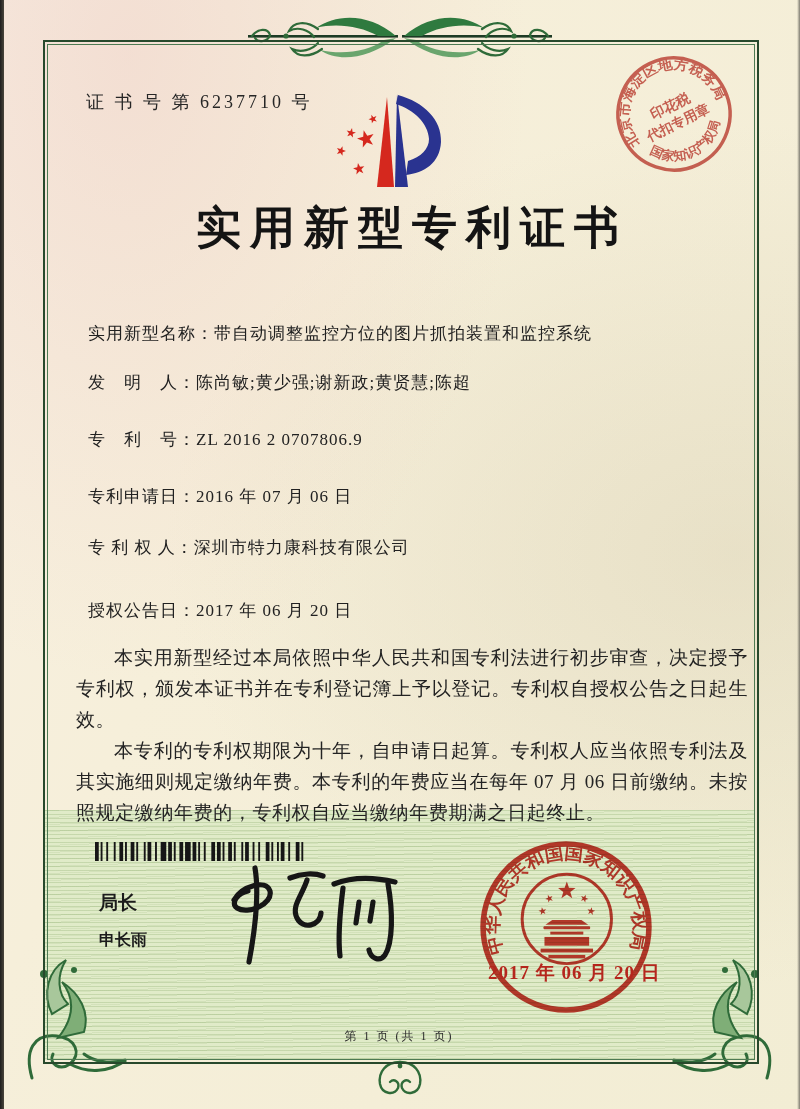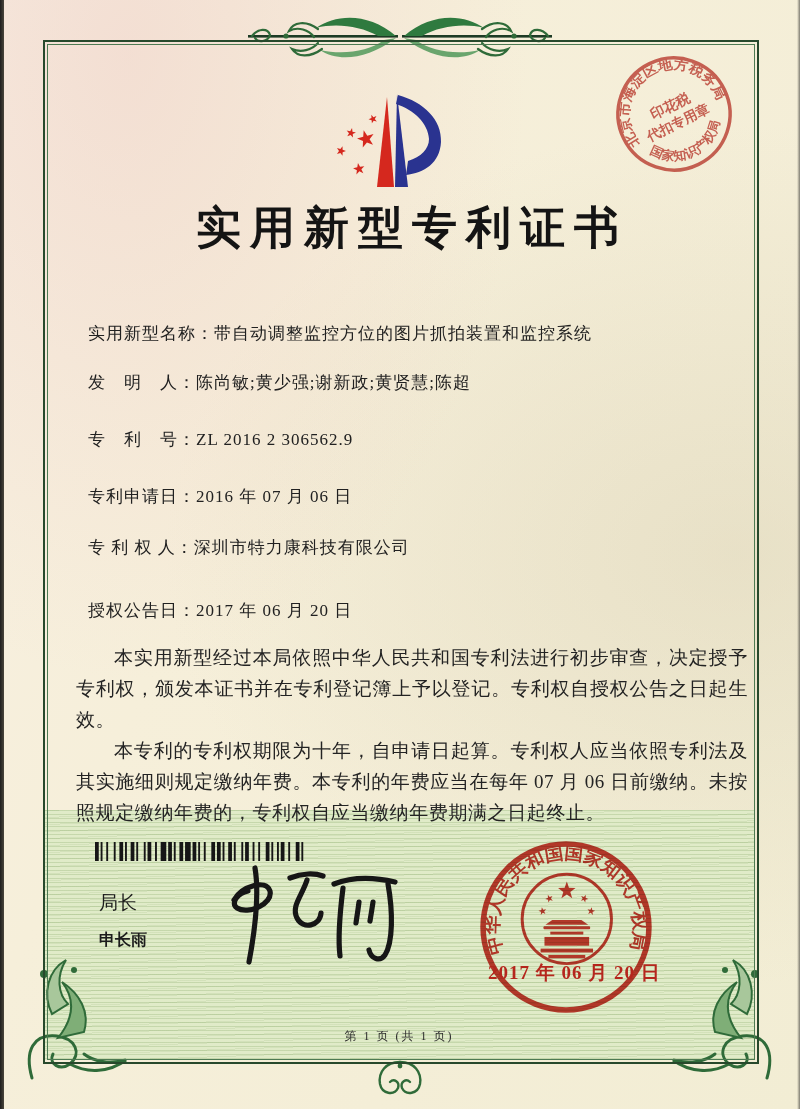--- a/index.html
+++ b/index.html
@@ -28,21 +28,21 @@
   .title{left:0;top:198px;width:800px;text-align:center;font-size:45px;font-weight:bold;
     letter-spacing:9px;color:#141414;z-index:4;padding-left:12px;}
   .field-row{position:absolute;left:88px;white-space:nowrap;font-size:17px;color:#212121;z-index:4;}
   .field-label{letter-spacing:1px;}
   .field-value{letter-spacing:1px;}
   .f0{top:322px;} .f1{top:371px;} .f2{top:428px;} .f3{top:485px;} .f4{top:536px;} .f5{top:599px;}
   .paras{left:76px;top:642px;width:672px;z-index:4;font-size:19px;line-height:31px;
     text-align:justify;letter-spacing:.6px;color:#232323;}
   .paras p{margin:0;text-indent:2em;}
   .barcode{left:95px;top:842px;height:19px;z-index:4;}
-  .officer-title{left:99px;top:890px;font-size:19px;font-weight:400;z-index:4;
+  .officer-title{left:99px;top:890px;font-size:19px;font-weight:700;z-index:4;
     font-family:"Liberation Sans","DejaVu Sans",sans-serif;color:#1c1c1c;}
   .officer-name{left:99px;top:930px;font-size:16px;font-weight:600;z-index:4;
     font-family:"Liberation Sans","DejaVu Sans",sans-serif;color:#1c1c1c;}
   .signature{left:222px;top:862px;width:185px;height:108px;z-index:5;}
   .tax-stamp{left:612px;top:52px;width:124px;height:124px;z-index:6;transform:rotate(-26deg);
     opacity:.82;mix-blend-mode:multiply;}
   .seal{left:477px;top:838px;width:178px;height:178px;z-index:6;opacity:.9;mix-blend-mode:multiply;}
   .seal-date{left:488px;top:960px;width:170px;font-size:19px;letter-spacing:1px;white-space:nowrap;
     color:#b5261d;z-index:7;font-weight:bold;}
   .footer{left:43px;top:1028px;width:712px;text-align:center;font-size:12px;letter-spacing:2px;
@@ -111,20 +111,21 @@
   </svg>
 
   <svg class="abs bottom-ornament" viewBox="0 0 96 42">
     <g stroke="#2f6b39" fill="none" stroke-width="2.4" stroke-linecap="round">
       <path d="M48,4 C34,4 26,14 28,26 C30,36 42,38 46,30 C48,24 42,20 38,24"></path>
       <path d="M48,4 C62,4 70,14 68,26 C66,36 54,38 50,30 C48,24 54,20 58,24"></path>
       <circle cx="48" cy="8" r="2.4" fill="#2f6b39" stroke="none"></circle>
     </g>
   </svg>
 
+  <div class="abs cert-no">证 书 号 第 6237710 号</div>
 
   <svg class="abs logo" viewBox="0 0 110 104">
     <polygon points="51,7 41,97 58,97" fill="#d5281e"></polygon>
     <polygon points="61,4 59,97 72,97" fill="#2a3390"></polygon>
     <path d="M62,5 C88,12 106,30 105,52 C104,73 88,83 70,85 L72,71 C85,67 93,59 93,49 C92,33 78,20 60,14 Z" fill="#2a3390"></path>
     <g fill="#d5281e">
       <use href="#star" transform="translate(30,49) scale(9) rotate(-15)"></use>
       <use href="#star" transform="translate(15,43) scale(5) rotate(12)"></use>
       <use href="#star" transform="translate(37,29) scale(4.5) rotate(-22)"></use>
       <use href="#star" transform="translate(5,61) scale(5) rotate(18)"></use>
@@ -148,21 +149,21 @@
 
   <div class="abs title">实用新型专利证书</div>
 
   <div class="field-row f0">
     <span class="field-label">实用新型名称：</span><span class="field-value">带自动调整监控方位的图片抓拍装置和监控系统</span>
   </div>
   <div class="field-row f1">
     <span class="field-label">发　明　人：</span><span class="field-value">陈尚敏;黄少强;谢新政;黄贤慧;陈超</span>
   </div>
   <div class="field-row f2">
-    <span class="field-label">专　利　号：</span><span class="field-value">ZL 2016 2 306562.9</span>
+    <span class="field-label">专　利　号：</span><span class="field-value">ZL 2016 2 0707806.9</span>
   </div>
   <div class="field-row f3">
     <span class="field-label">专利申请日：</span><span class="field-value">2016 年 07 月 06 日</span>
   </div>
   <div class="field-row f4">
     <span class="field-label">专 利 权 人：</span><span class="field-value">深圳市特力康科技有限公司</span>
   </div>
   <div class="field-row f5">
     <span class="field-label">授权公告日：</span><span class="field-value">2017 年 06 月 20 日</span>
   </div>

